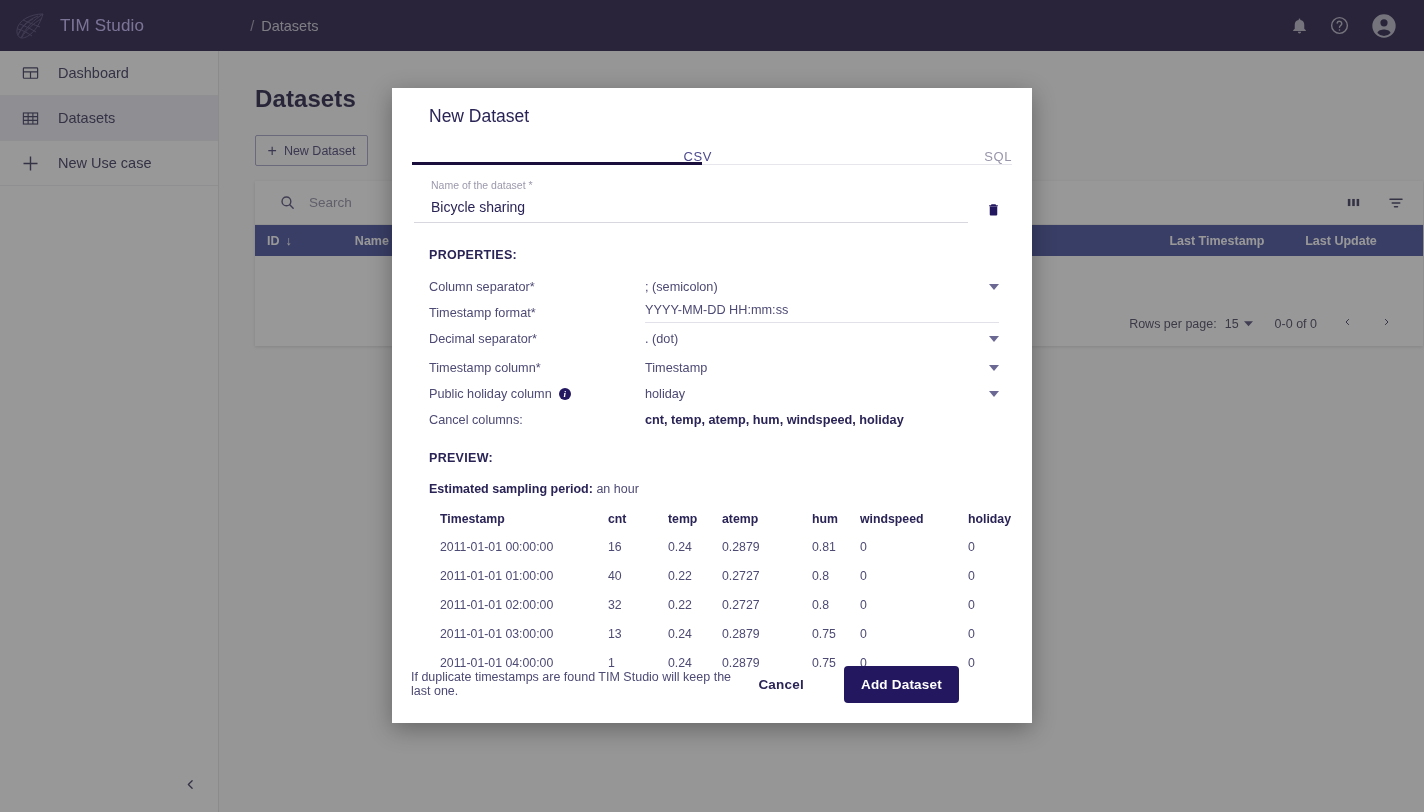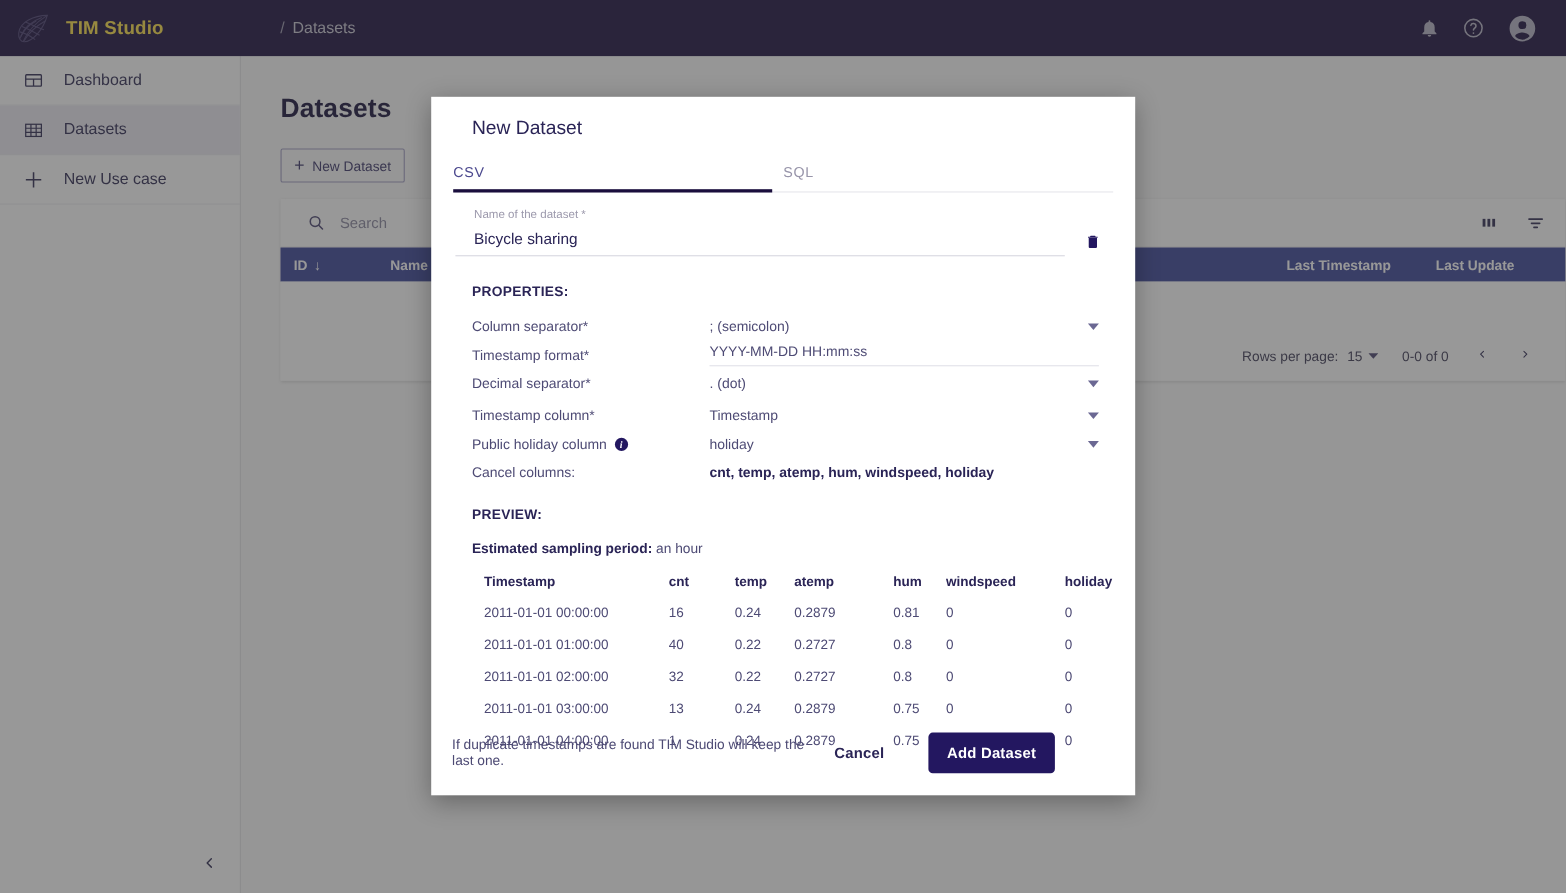--- a/index.html
+++ b/index.html
@@ -12,21 +12,21 @@
   #root { position: relative; width: 1424px; height: 812px; }
 
   
   .topbar {
     position: absolute; left: 0; top: 0; width: 1424px; height: 51px;
     background: #1a0e3d; display: flex; align-items: center;
     z-index: 5;
   }
   .logo-wrap { width: 60px; display: flex; justify-content: center; align-items: center; }
   .brand {
-    color: #fde047; font-size: 17px; letter-spacing: .2px; font-weight: bold;
+    color: #c4b5fd; font-size: 17px; letter-spacing: .2px;
   }
   .breadcrumb {
     margin-left: 106px; color: #c9c7d4; font-size: 14.5px;
     display: flex; gap: 7px; align-items: center;
   }
   .bc-sep { color: #9a97ad; }
   .topbar-right {
     margin-left: auto; display: flex; align-items: center; gap: 20px;
     padding-right: 26px;
   }
@@ -115,21 +115,21 @@
     padding: 0 20px; overflow: hidden;
   }
   .modal-title {
     font-size: 17.5px; color: #2a2456; margin: 18px 0 0 17px; font-weight: 400;
   }
   .tabs {
     display: flex; margin: 22px 0 0 0; position: relative;
     border-bottom: 1px solid #e6e6ec;
   }
   .tab {
-    flex: 1; text-align: left; font-size: 13px; padding-bottom: 10px;
+    flex: 1; text-align: right; font-size: 13px; 
     color: #9895aa; letter-spacing: .6px; cursor: pointer;
   }
   .tab.active { color: #4d4a8f; }
   .tab-underline {
     position: absolute; bottom: -1px; left: 0; width: 290px; height: 3px;
     background: #1a0e3d;
   }
 
   .field-name-wrap { margin-top: 14px; padding: 0 2px; position: relative; }
   .field-label-sm { font-size: 10.5px; color: #9c99ac; padding-left: 17px; }

